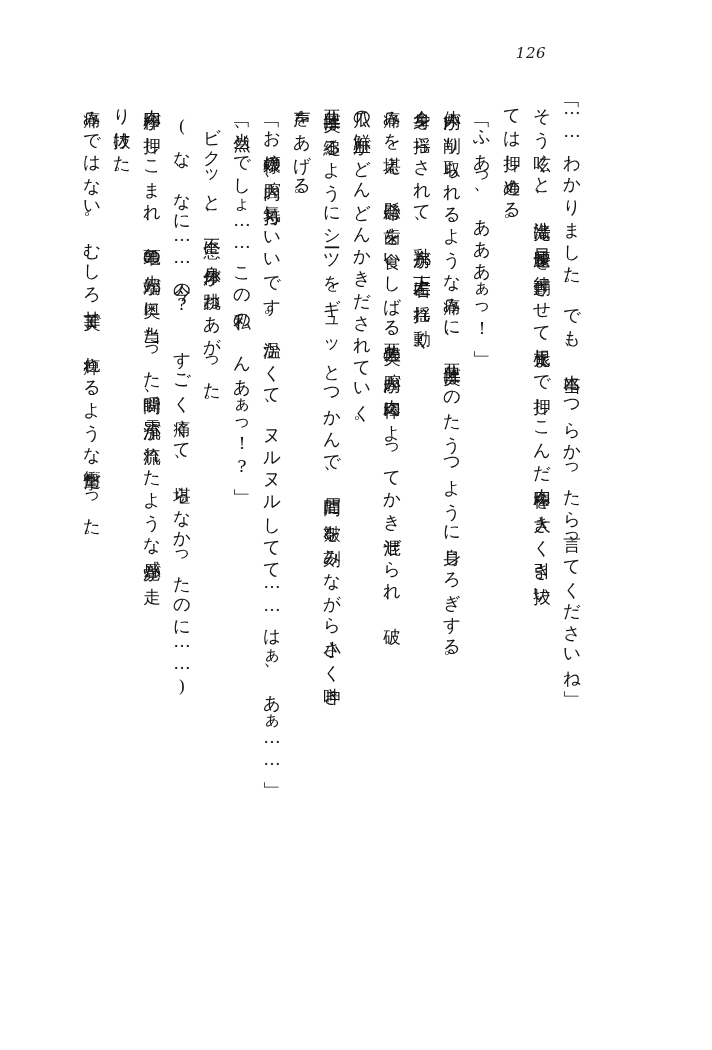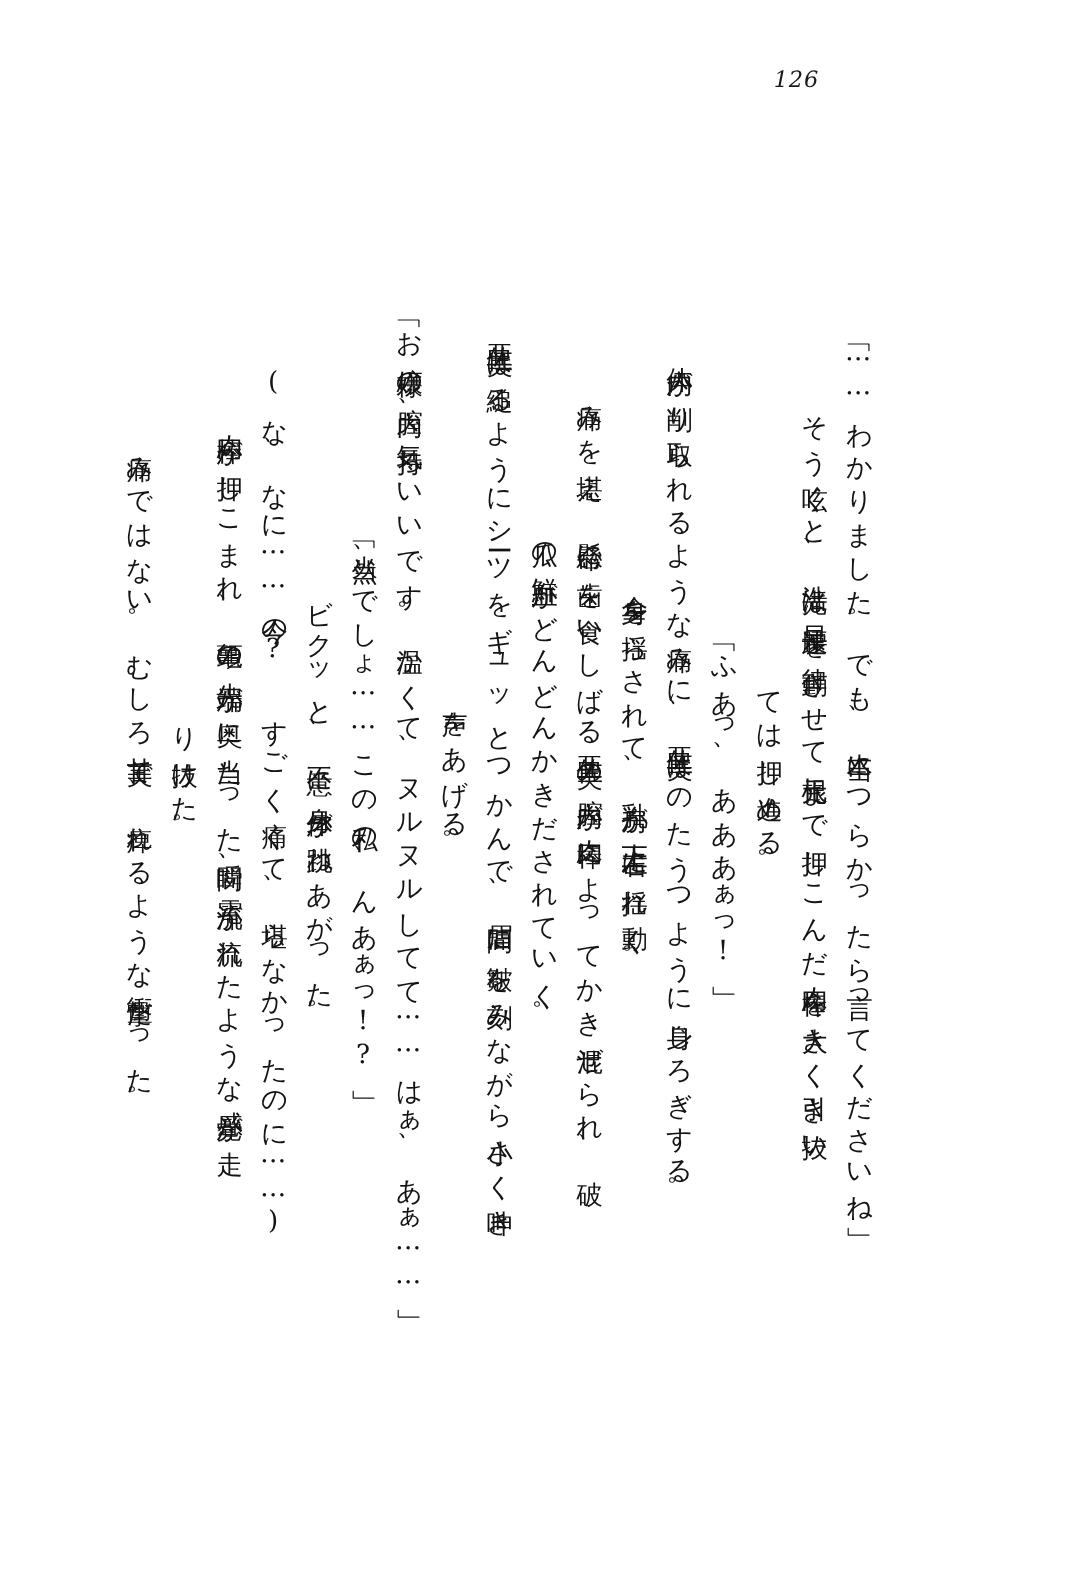--- a/index.html
+++ b/index.html
@@ -10,21 +10,20 @@
   body {
     font-family: "DejaVu Serif", "Liberation Serif", serif;
   }
   .page {
     position: relative;
     width: 632px;
     height: 1050px;
     background: #ffffff;
     overflow: hidden;
     box-sizing: border-box;
-    text-align: center;
   }
   
   .page-number {
     position: absolute;
     top: 44px;
     right: 86px;
     font-family: "DejaVu Serif", "Liberation Serif", serif;
     font-size: 15px;
     font-style: italic;
     color: #1a1a1a;

